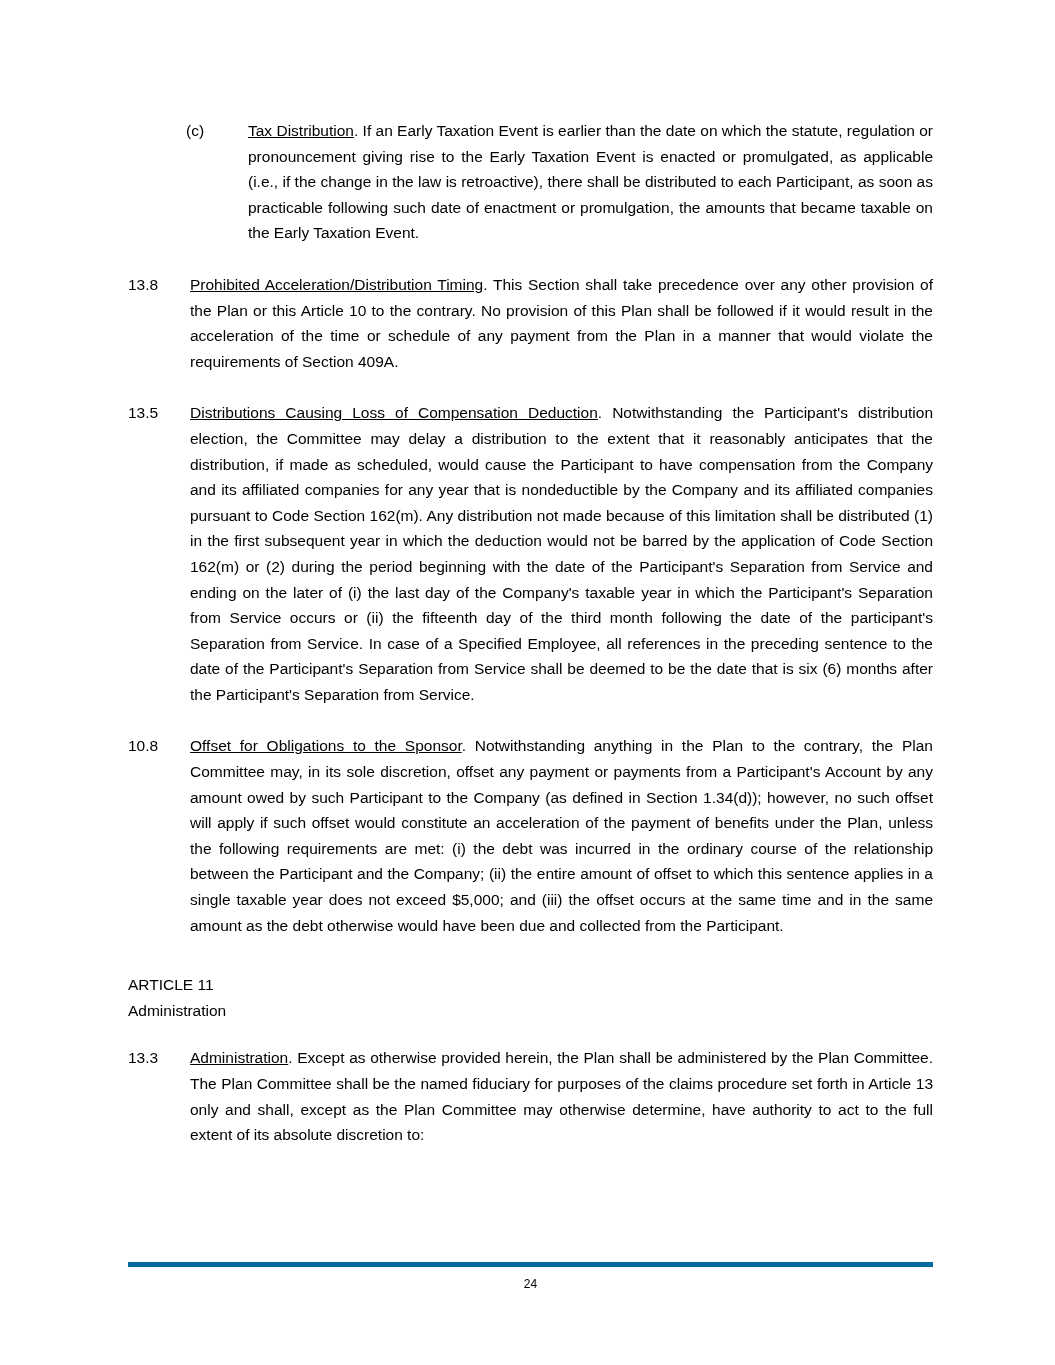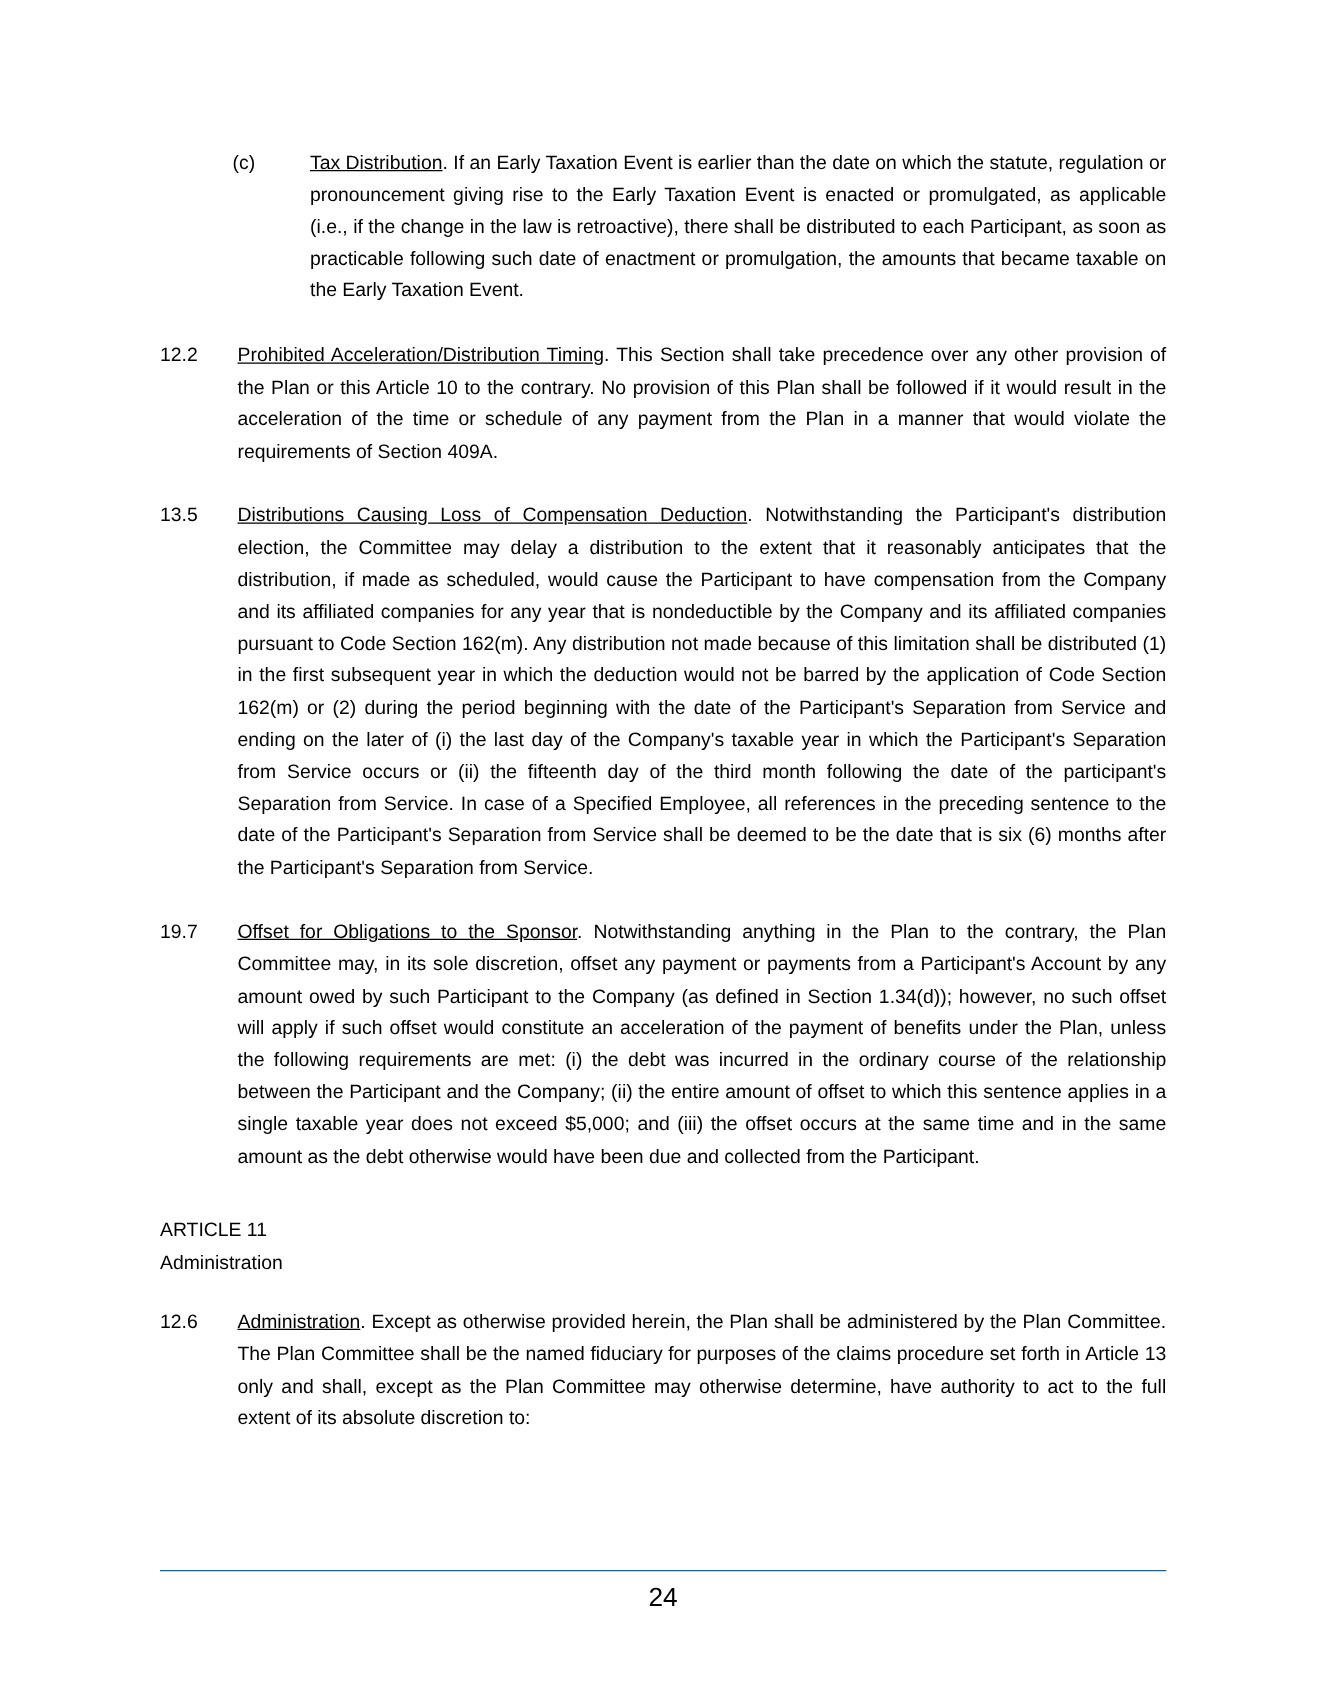--- a/index.html
+++ b/index.html
@@ -60,58 +60,58 @@
     font-size: 15.5px;
     line-height: 25.6px;
     margin-top: 34px;
     margin-bottom: 22px;
   }
   .footer {
     position: absolute;
     left: 128px;
     right: 122px;
     bottom: 74px;
-    border-top: 1px solid #0369a1;
+    border-top: 5px solid #0369a1;
     padding-top: 10px;
     text-align: center;
-    font-size: 21px;
+    font-size: 12px;
   }
 </style>
 </head>
 <body>
 
 <div class="page">
 
   <div class="block-sub">
     <div class="marker-sub">(c)</div>
     <div class="body"><u class="hdg">Tax Distribution</u><span>.  If an Early Taxation Event is earlier than the date on which the statute, regulation or pronouncement giving rise to the Early Taxation Event is enacted or promulgated, as applicable (i.e., if the change in the law is retroactive), there shall be distributed to each Participant, as soon as practicable following such date of enactment or promulgation, the amounts that became taxable on the Early Taxation Event.</span></div>
   </div>
 
   <div class="block">
-    <div class="marker">12.2</div>
+    <div class="marker">13.8</div>
     <div class="body"><u class="hdg">Prohibited Acceleration/Distribution Timing</u><span>.   This Section shall take precedence over any other provision of the Plan or this Article 10 to the contrary.  No provision of this Plan shall be followed if it would result in the acceleration of the time or schedule of any payment from the Plan in a manner that would violate the requirements of Section 409A.</span></div>
   </div>
 
   <div class="block">
     <div class="marker">13.5</div>
     <div class="body serifmix"><u class="hdg">Distributions Causing Loss of Compensation Deduction</u><span>.    Notwithstanding the Participant's distribution election, the Committee may delay a distribution to the extent that it reasonably anticipates that the distribution, if made as scheduled, would cause the Participant to have compensation from the Company and its affiliated companies for any year that is nondeductible by the Company and its affiliated companies pursuant to Code Section 162(m).  Any distribution not made because of this limitation shall be distributed (1) in the first subsequent year in which the deduction would not be barred by the application of Code Section 162(m) or (2) during the period beginning with the date of the Participant's Separation from Service and ending on the later of (i) the last day of the Company's taxable year in which the Participant's Separation from Service occurs or (ii) the fifteenth day of the third month following the date of the participant's Separation from Service.  In case of a Specified Employee, all references in the preceding sentence to the date of the Participant's Separation from Service shall be deemed to be the date that is six (6) months after the Participant's Separation from Service.</span></div>
   </div>
 
   <div class="block">
-    <div class="marker">19.7</div>
+    <div class="marker">10.8</div>
     <div class="body"><u class="hdg">Offset for Obligations to the Sponsor</u><span>.   Notwithstanding anything in the Plan to the contrary, the Plan Committee may, in its sole discretion, offset any payment or payments from a Participant's Account by any amount owed by such Participant to the Company (as defined in Section 1.34(d)); however, no such offset will apply if such offset would constitute an acceleration of the payment of benefits under the Plan, unless the following requirements are met: (i) the debt was incurred in the ordinary course of the relationship between the Participant and the Company; (ii) the entire amount of offset to which this sentence applies in a single taxable year does not exceed $5,000; and (iii) the offset occurs at the same time and in the same amount as the debt otherwise would have been due and collected from the Participant.</span></div>
   </div>
 
   <div class="article-head">
     <div>ARTICLE 11</div>
     <div>Administration</div>
   </div>
 
   <div class="block">
-    <div class="marker">12.6</div>
+    <div class="marker">13.3</div>
     <div class="body"><u class="hdg">Administration</u><span>.  Except as otherwise provided herein, the Plan shall be administered by the Plan Committee.  The Plan Committee shall be the named fiduciary for purposes of the claims procedure set forth in Article 13 only and shall, except as the Plan Committee may otherwise determine, have authority to act to the full extent of its absolute discretion to:</span></div>
   </div>
 
   <div class="footer">
     <span>24</span>
   </div>
 
 </div>
 
 </body></html>

